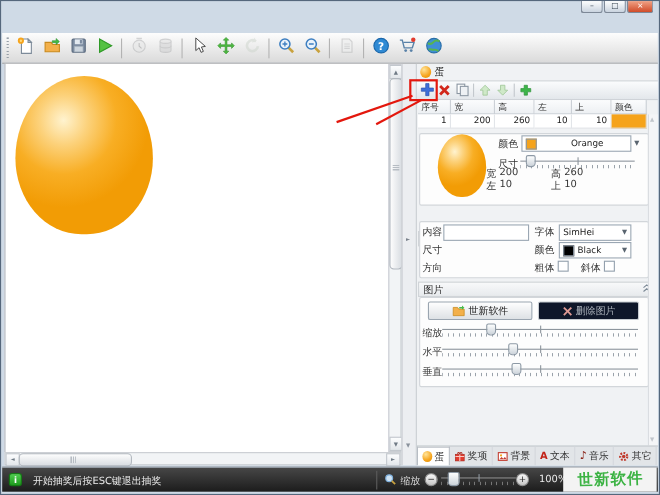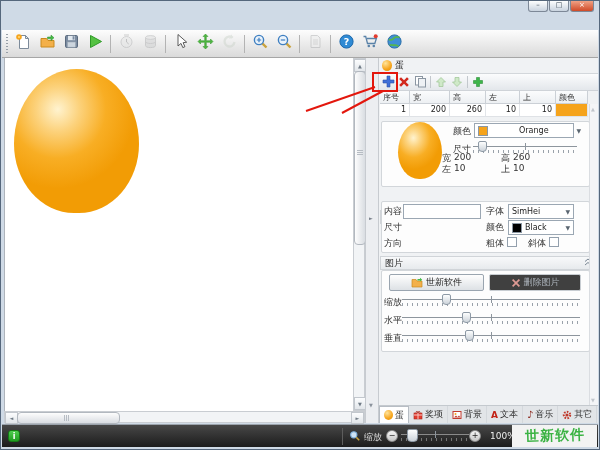--- a/index.html
+++ b/index.html
@@ -70,21 +70,21 @@
   .cb{width:10px;height:10px;background:#fff;border:1px solid #93a0ad;}
   .slider{position:absolute;height:14px;}
   .slider .track{position:absolute;left:0;right:0;top:5px;height:1px;background:#8d959d;}
   .slider .ctick{position:absolute;left:50%;top:2px;width:1px;height:7px;background:#8d959d;}
   .slider .ticks{position:absolute;left:0;right:0;top:9px;height:3px;
        background-image:repeating-linear-gradient(90deg,#9aa2aa 0 1px,transparent 1px 5px);}
   .slider .thumb{position:absolute;top:0;width:9px;height:11px;background:linear-gradient(#fdfefe,#ccd3da);
        border:1px solid #8d99a5;border-radius:2px 2px 4px 4px;}
   .pbtn{display:flex;align-items:center;justify-content:center;background:linear-gradient(#fefefe,#dde1e5);
         border:1px solid #9aa5b0;border-radius:2px;font-size:9px;color:#222;}
-  .pbtn.disabled{background:#404040;border-color:#c8cdd2;color:#abb2ba;}
+  .pbtn.disabled{background:#0f172a;border-color:#c8cdd2;color:#abb2ba;}
   .tabsbar{left:0;top:347px;width:219px;height:18px;background:#e2e5e8;border-top:1px solid #c4c9ce;display:flex;}
   .tab{display:flex;align-items:center;padding:0 4px;font-size:9px;color:#333;border-right:1px solid #d4d8dc;}
   .tab.active{background:#fff;border:1px solid #b7bdc4;border-bottom:none;}
   .tab .ticon{margin-right:2px;display:flex;}
   .tab-egg{width:9px;height:10px;border-radius:50%;
       background:radial-gradient(circle at 35% 30%,#ffe49a,#f6a41c 60%,#e08d00);}
   
   .statusbar{left:1px;top:423px;width:596px;height:23px;background:linear-gradient(#474747,#1c1c1c);border-top:1px solid #9aa2ab;}
   .info-ic{left:6px;top:5px;width:12px;height:12px;background:linear-gradient(#4fcf4f,#1f9b1f);border:1px solid #157a15;
       border-radius:3px;color:#fff;font-size:8px;font-weight:bold;text-align:center;line-height:11px;}
@@ -443,20 +443,21 @@
               <circle cx="5" cy="5" r="1.6" fill="#c0392b"></circle>
             </svg>
           </span>
         <span>其它</span>
       </div>
     </div>
   </div>
 
   <div class="abs statusbar">
     <div class="abs info-ic">i</div>
+    <div class="abs st-msg">开始抽奖后按ESC键退出抽奖</div>
     <div class="abs st-sep"></div>
     <div class="abs" style="left:347px;top:5px;display:flex;">
       <svg width="12" height="12" viewBox="0 0 12 12">
           <circle cx="4.8" cy="4.8" r="3.1" fill="#cfe3f4" stroke="#7fb0dc" stroke-width="1.1"></circle>
           <path d="M7.2 7.2l3 3" stroke="#c9a23e" stroke-width="1.6"></path>
         </svg>
     </div>
     <div class="abs" style="left:362px;top:6px;font-size:9px;color:#dcdcdc;">缩放</div>
     <div class="abs round-btn" style="left:384px;top:5px;">−</div>
     <div class="slider st-slider" style="left:399px;top:4px;width:68px;position:absolute;">

